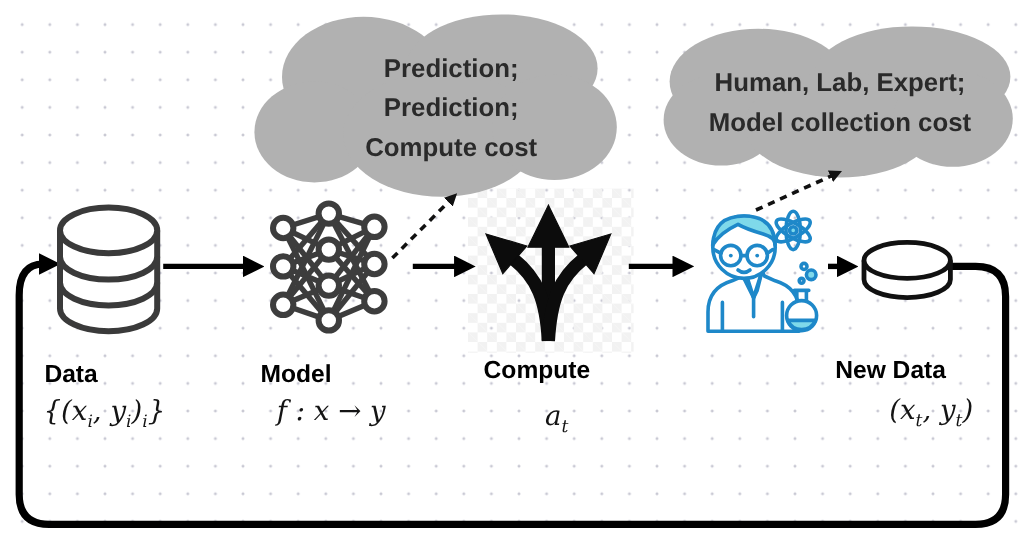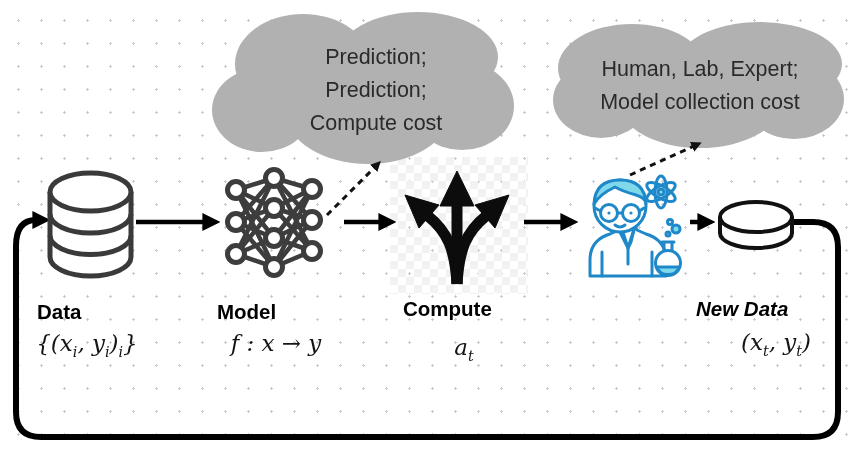--- a/index.html
+++ b/index.html
@@ -18,21 +18,21 @@
     background-image:
       linear-gradient(45deg,#f2f2f2 25%,transparent 25%,transparent 75%,#f2f2f2 75%),
       linear-gradient(45deg,#f2f2f2 25%,transparent 25%,transparent 75%,#f2f2f2 75%);
     background-size:16px 16px;
     background-position:0 0,8px 8px;
   }
   svg.layer{position:absolute;left:0;top:0;}
   .txt{position:absolute;}
   .cloud-text{
     text-align:center;color:#2a2a2a;
-    font-size:21.5px;line-height:33px;font-weight:400;
+    font-size:21.5px;line-height:33px;font-weight:700;
   }
   .node-label{
     color:#000;font-weight:700;font-size:20.5px;
   }
   .math{
     text-align:center;color:#141414;
     font-family:"DejaVu Serif","DejaVu Sans",serif;
     font-style:italic;font-size:23px;
   }
   .math sub{font-size:62%;}
@@ -189,20 +189,20 @@
   </div>
 
   <div class="txt cloud-text" style="left:556px;top:53px;width:288px;">
     <div>Human, Lab, Expert;</div>
     <div>Model collection cost</div>
   </div>
 
   <div class="txt node-label" style="left:37px;top:300px;width:110px;">Data</div>
   <div class="txt node-label" style="left:217px;top:300px;width:110px;">Model</div>
   <div class="txt node-label" style="left:403px;top:297px;width:110px;">Compute</div>
-  <div class="txt node-label" style="left:696px;top:297px;width:120px;font-style:italic;">New Data</div>
+  <div class="txt node-label" style="left:696px;top:297px;width:120px;">New Data</div>
 
   <div class="txt math" style="left:12px;top:330px;width:150px;">{(x<sub>i</sub>, y<sub>i</sub>)<sub>i</sub>}</div>
   <div class="txt math" style="left:414px;top:334px;width:100px;">a<sub>t</sub></div>
   <div class="txt math" style="left:201px;top:330px;width:150px;">f : x → y</div>
   <div class="txt math" style="left:706px;top:329px;width:140px;">(x<sub>t</sub>, y<sub>t</sub>)</div>
 
 </div>
 
 </body></html>

